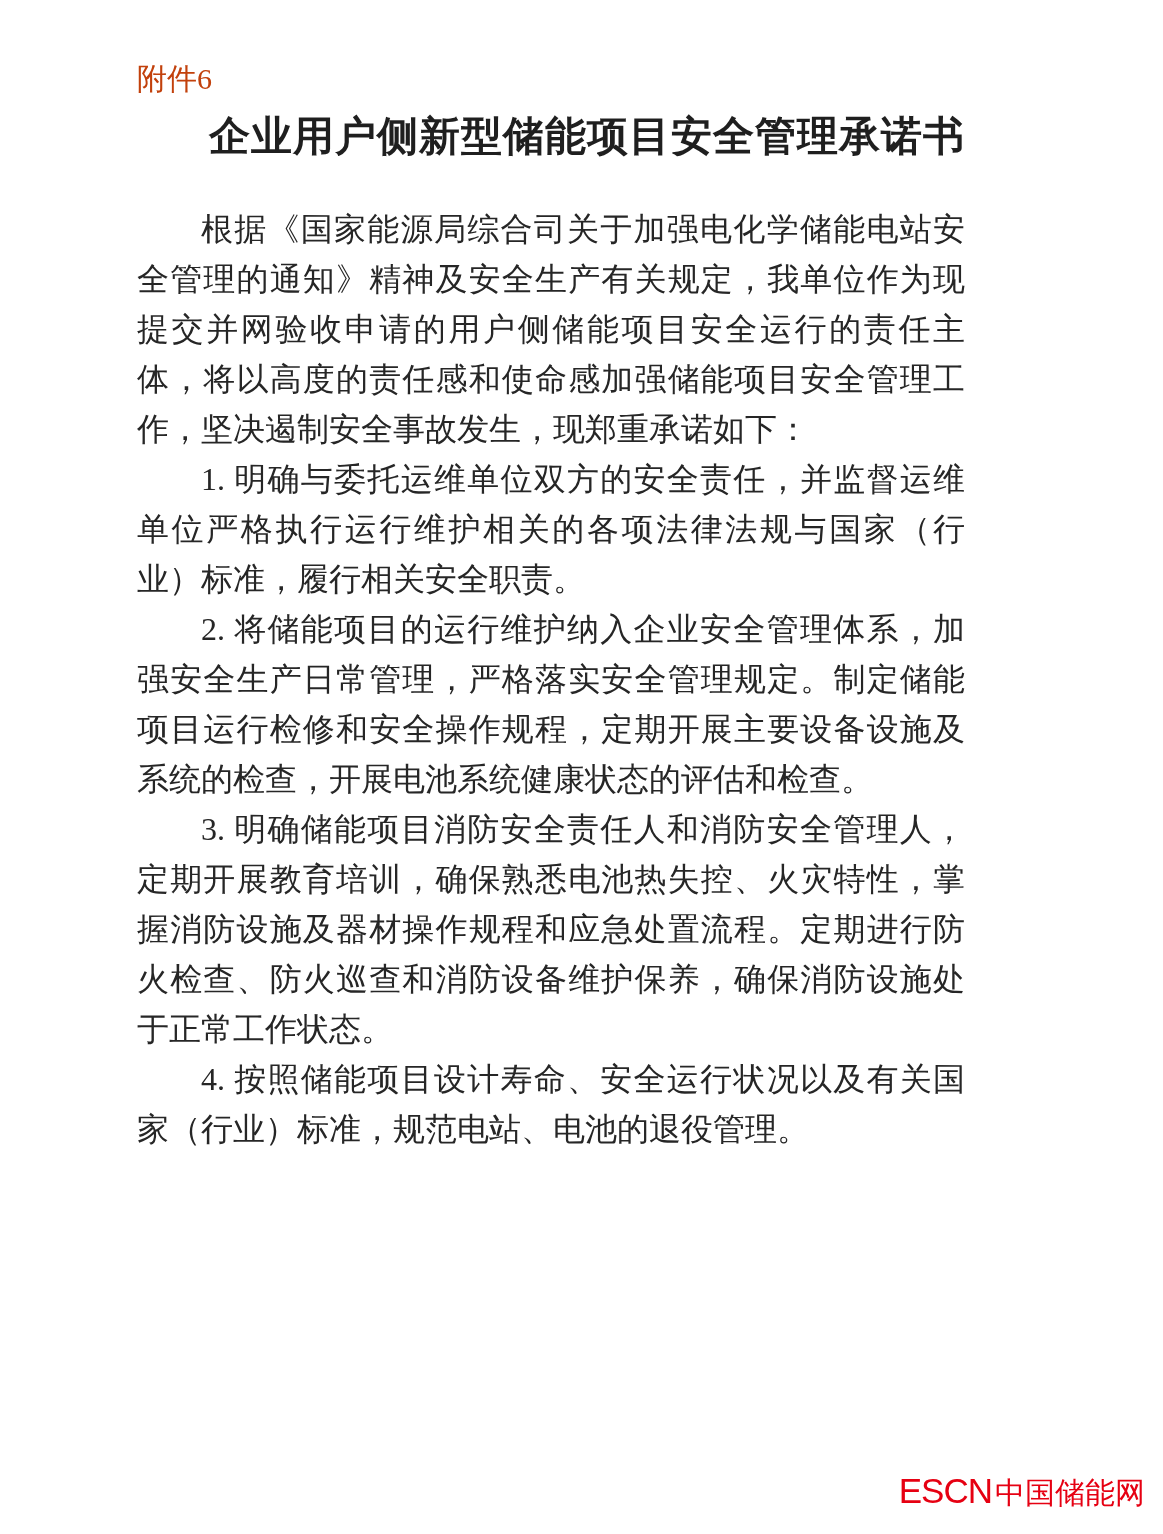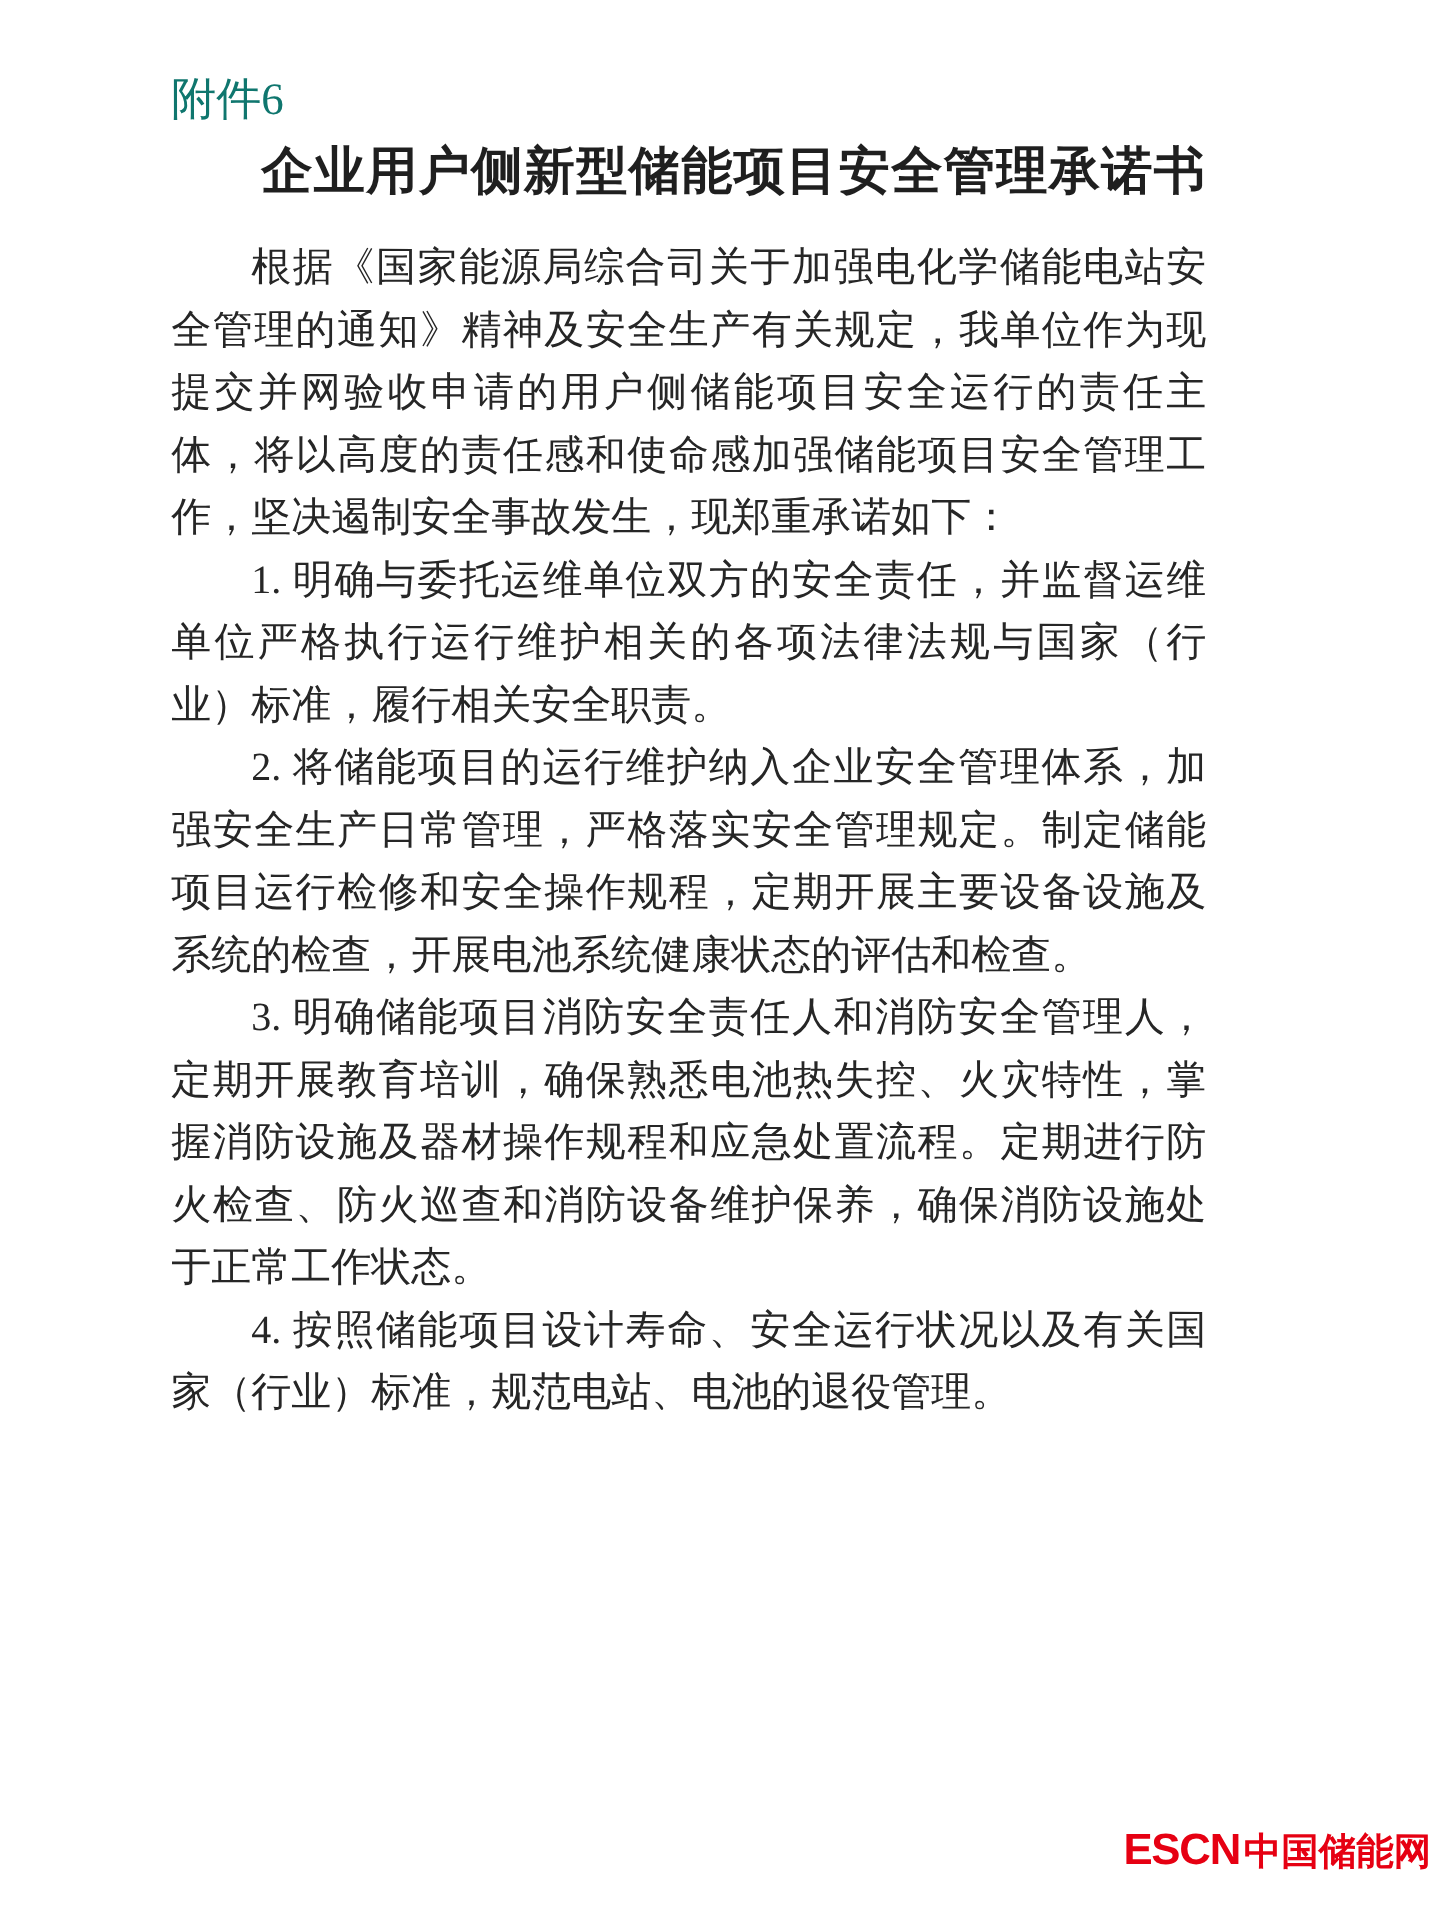--- a/index.html
+++ b/index.html
@@ -16,35 +16,35 @@
     font-family: "Liberation Serif", "DejaVu Serif", serif;
     color: #262626;
   }
   .doc {
     position: absolute;
     left: 137px;
     top: 60px;
     width: 828px;
   }
   .attach {
-    font-size: 36px;
+    font-size: 30px;
     line-height: 38px;
-    color: #0f766e;
+    color: #c2410c;
   }
   .title {
     margin: 10px 0 0 0;
     font-size: 41px;
     line-height: 56px;
     font-weight: bold;
     text-align: right;
     letter-spacing: 1px;
     color: #1f1f1f;
   }
   .body {
-    margin-top: 24px;
+    margin-top: 40px;
   }
   .body p {
     margin: 0;
     font-size: 32px;
     line-height: 50px;
     text-align: justify;
     text-indent: 2em;
     color: #262626;
   }
   .sig-line {
@@ -58,23 +58,23 @@
     justify-content: flex-end;
     gap: 54px;
     font-size: 32px;
     line-height: 50px;
     margin-top: 6px;
     color: #262626;
   }
   .watermark {
     position: absolute;
     right: 18px;
-    bottom: 32px;
+    bottom: 20px;
     font-family: "Liberation Sans", "DejaVu Sans", sans-serif;
-    font-weight: bold;
+    font-weight: normal;
     white-space: nowrap;
   }
   .watermark .escn {
     font-size: 35px;
     letter-spacing: -1px;
     margin-right: 3px;
   }
   .watermark .site {
     font-size: 30px;
   }

